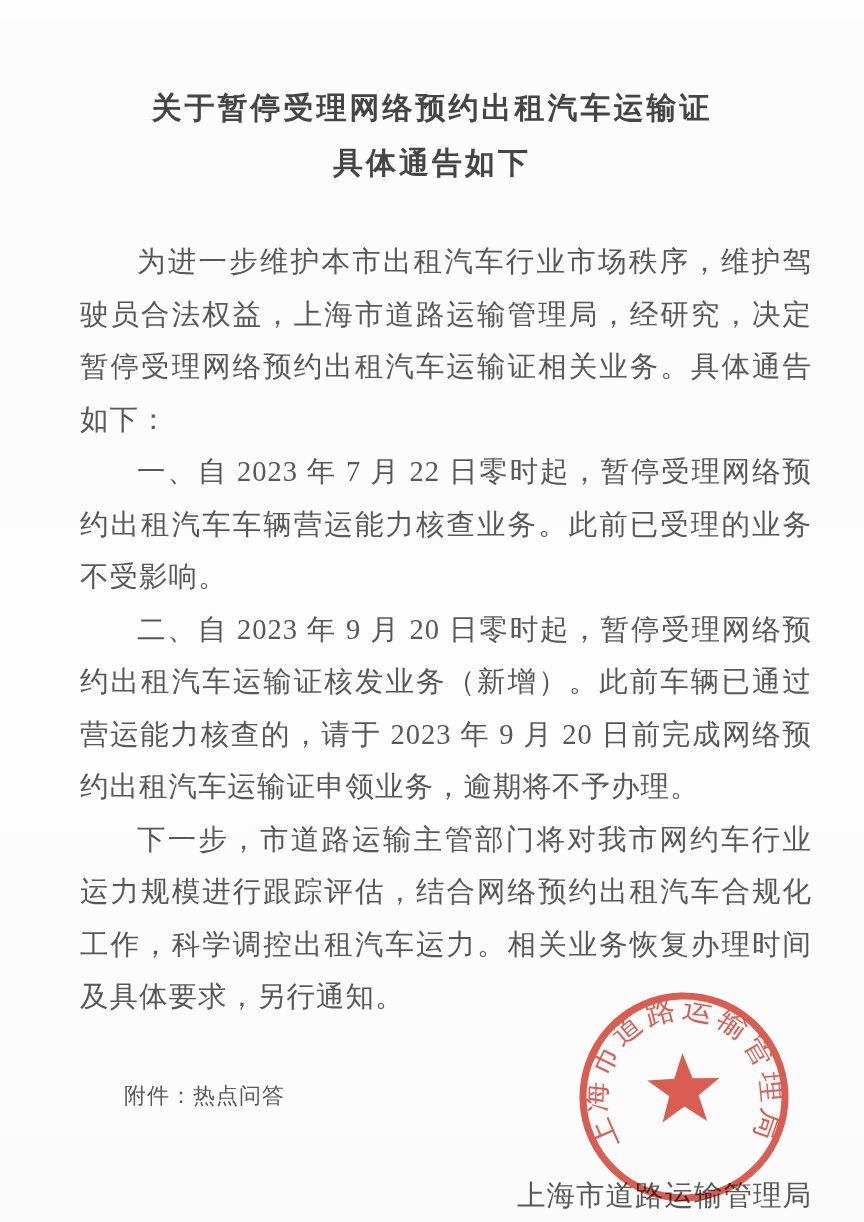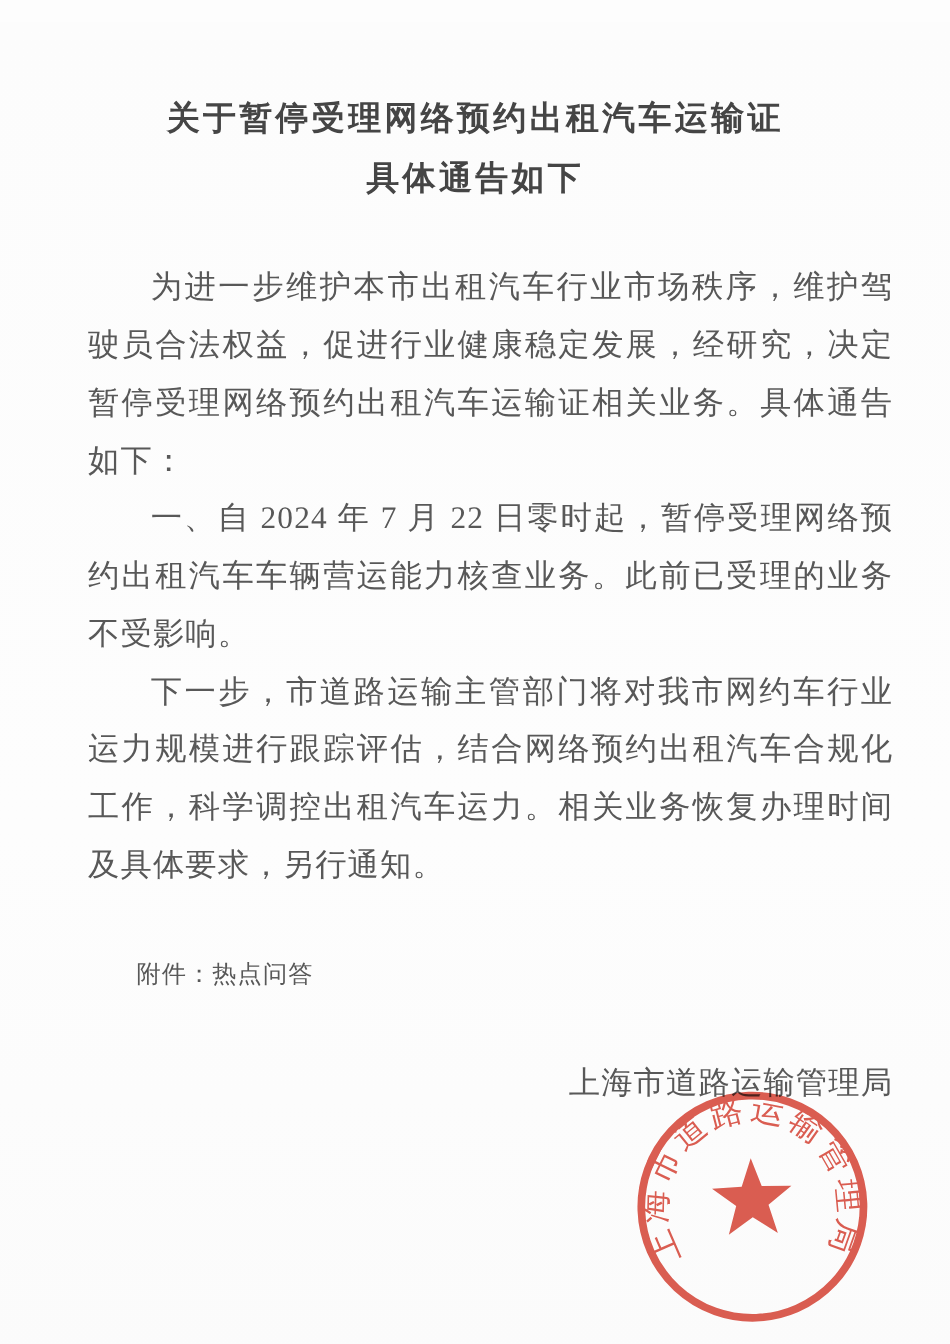--- a/index.html
+++ b/index.html
@@ -69,22 +69,23 @@
 <body>
 
 <div class="page">
 
   <h1 class="title">
     <span class="t-line">关于暂停受理网络预约出租汽车运输证</span>
     <span class="t-line">具体通告如下</span>
   </h1>
 
   <div class="body-text">
-    <p>为进一步维护本市出租汽车行业市场秩序，维护驾驶员合法权益，促进行业健康稳定发展，经研究，决定暂停受理网络预约出租汽车运输证相关业务。具体通告如下：</p>
-    <p>一、自 2024 年 7 月 22 日零时起，暂停受理网络预约出租汽车车辆营运能力核查业务。此前已受理的业务不受影响。</p>
+    <p>为进一步维护本市出租汽车行业市场秩序，维护驾驶员合法权益，上海市道路运输管理局，经研究，决定暂停受理网络预约出租汽车运输证相关业务。具体通告如下：</p>
+    <p>一、自 2023 年 7 月 22 日零时起，暂停受理网络预约出租汽车车辆营运能力核查业务。此前已受理的业务不受影响。</p>
+    <p>二、自 2023 年 9 月 20 日零时起，暂停受理网络预约出租汽车运输证核发业务（新增）。此前车辆已通过营运能力核查的，请于 2023 年 9 月 20 日前完成网络预约出租汽车运输证申领业务，逾期将不予办理。</p>
     <p>下一步，市道路运输主管部门将对我市网约车行业运力规模进行跟踪评估，结合网络预约出租汽车合规化工作，科学调控出租汽车运力。相关业务恢复办理时间及具体要求，另行通知。</p>
   </div>
 
   <div class="attachment">附件：热点问答</div>
 
   <div class="signature">
     <div class="issuer">上海市道路运输管理局</div>
 
   </div>
 

